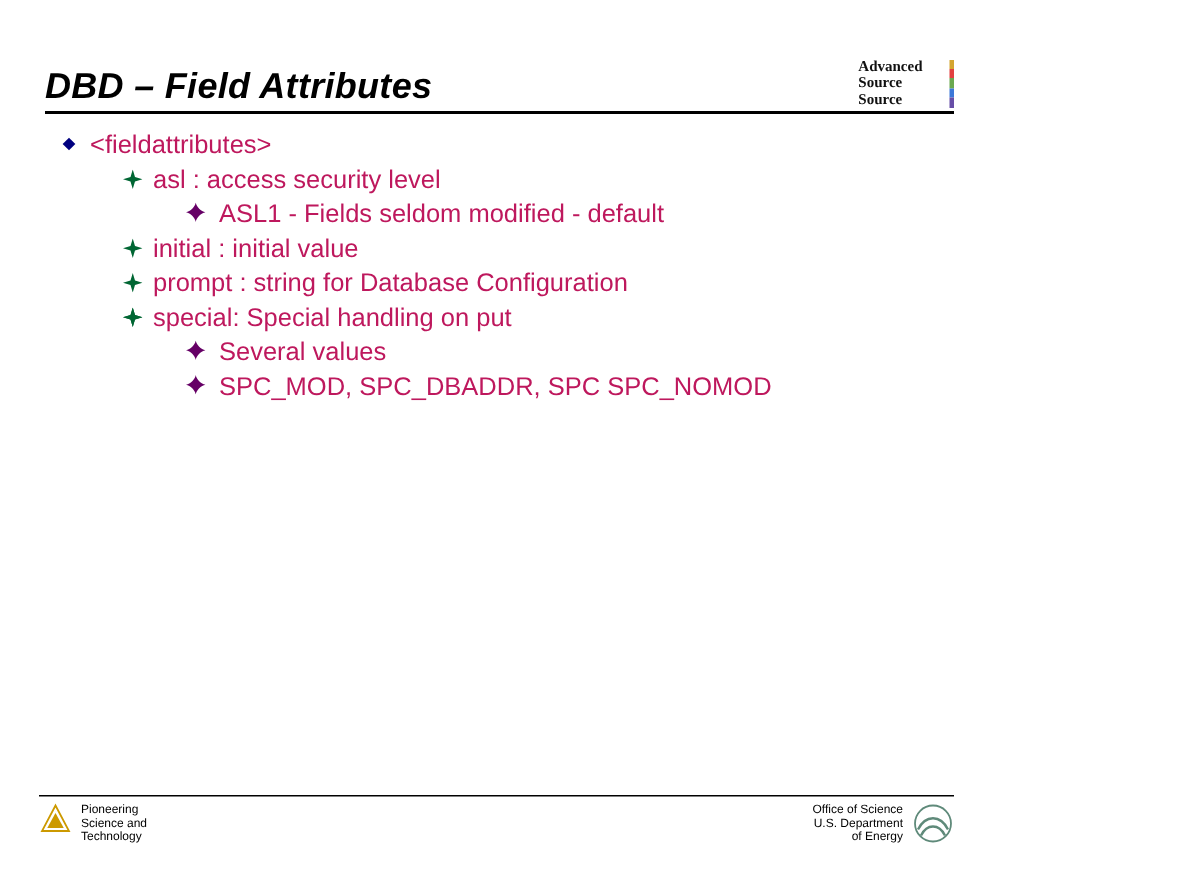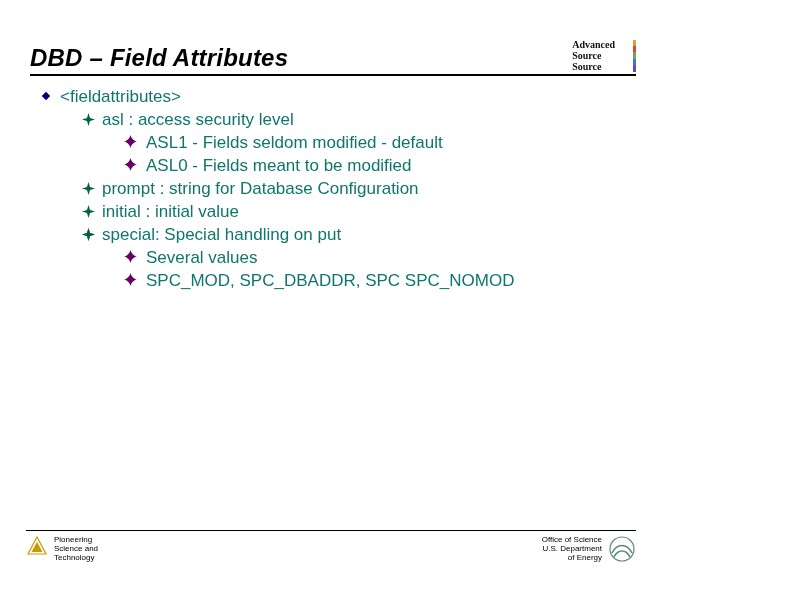--- a/index.html
+++ b/index.html
@@ -58,21 +58,21 @@
   .aps-stripes div {
     flex: 1;
   }
   .content {
     position: absolute;
     top: 86px;
     left: 40px;
     right: 40px;
     font-size: 17px;
     line-height: 1.35;
-    color: #0f766e;
+    color: #be185d;
   }
   ul {
     list-style: none;
     padding: 0;
     margin: 0;
   }
   li {
     padding: 0;
     margin: 0;
   }
@@ -187,45 +187,37 @@
             <span>asl : access security level</span>
             <ul class="lvl3">
               <li>
                 <span class="bullet b-cross">
                   <svg viewBox="0 0 13 13">
                       <path d="M6.5 0 C6 3 3 6 0 6.5 C3 7 6 10 6.5 13 C7 10 10 7 13 6.5 C10 6 7 3 6.5 0 Z" fill="#660066"></path>
                     </svg>
                 </span>
                 <span>ASL1 - Fields seldom modified - default</span>
               </li>
-              <li>
-                <span class="bullet b-cross">
-                  <svg viewBox="0 0 13 13">
-                      <path d="M6.5 0 C6 3 3 6 0 6.5 C3 7 6 10 6.5 13 C7 10 10 7 13 6.5 C10 6 7 3 6.5 0 Z" fill="#660066"></path>
-                    </svg>
-                </span>
-                <span>ASL0 - Fields meant to be modified</span>
-              </li>
             </ul>
           </li>
           <li>
             <span class="bullet b-diamond-4">
               <svg viewBox="0 0 13 13">
                   <path d="M6.5 0 L8 5 L13 6.5 L8 8 L6.5 13 L5 8 L0 6.5 L5 5 Z" fill="#006633"></path>
                 </svg>
             </span>
+            <span>initial : initial value</span>
+          </li>
+          <li>
+            <span class="bullet b-diamond-4">
+              <svg viewBox="0 0 13 13">
+                  <path d="M6.5 0 L8 5 L13 6.5 L8 8 L6.5 13 L5 8 L0 6.5 L5 5 Z" fill="#006633"></path>
+                </svg>
+            </span>
             <span>prompt : string for Database Configuration</span>
-          </li>
-          <li>
-            <span class="bullet b-diamond-4">
-              <svg viewBox="0 0 13 13">
-                  <path d="M6.5 0 L8 5 L13 6.5 L8 8 L6.5 13 L5 8 L0 6.5 L5 5 Z" fill="#006633"></path>
-                </svg>
-            </span>
-            <span>initial : initial value</span>
           </li>
           <li>
             <span class="bullet b-diamond-4">
               <svg viewBox="0 0 13 13">
                   <path d="M6.5 0 L8 5 L13 6.5 L8 8 L6.5 13 L5 8 L0 6.5 L5 5 Z" fill="#006633"></path>
                 </svg>
             </span>
           </li>
           <li>
             <span class="bullet b-diamond-4">

